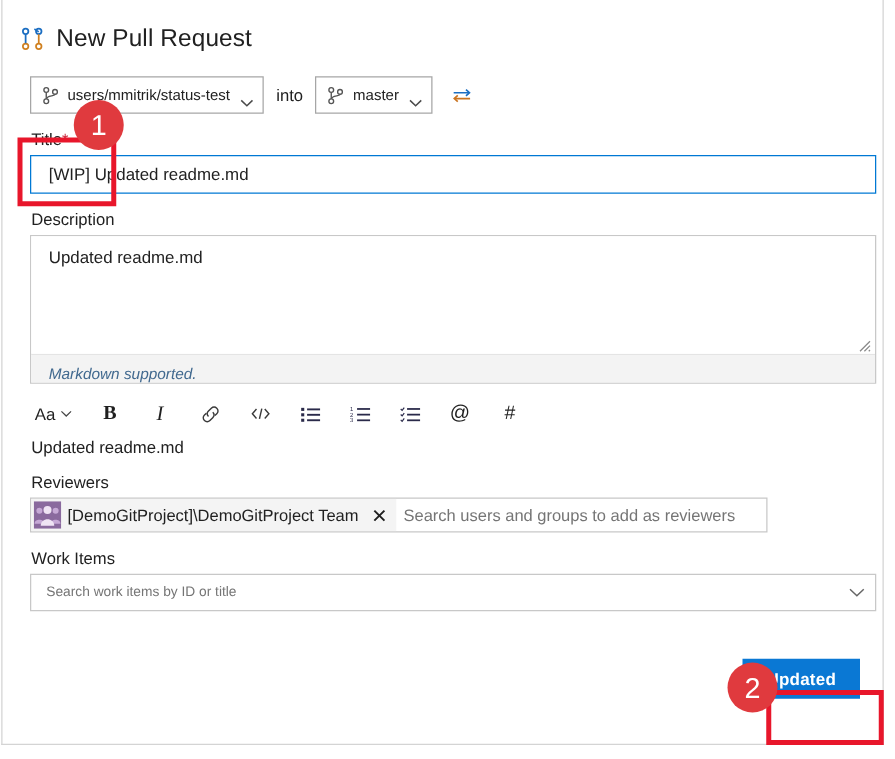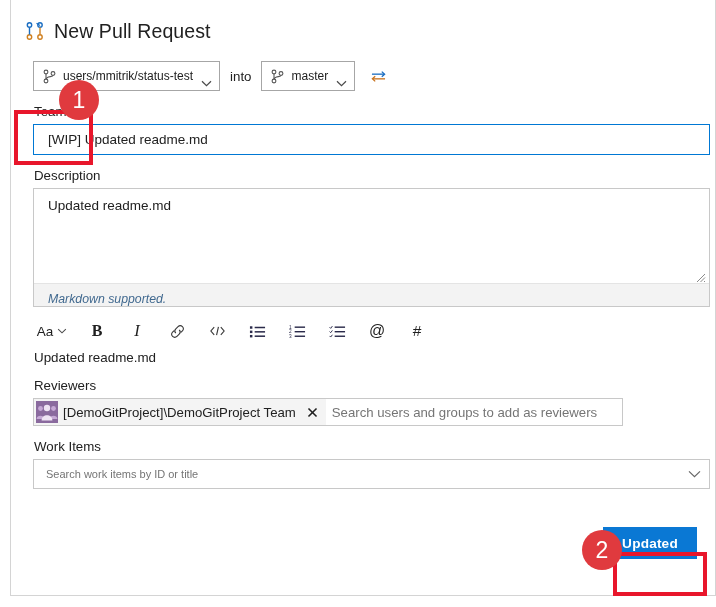--- a/index.html
+++ b/index.html
@@ -11,21 +11,21 @@
     width: 716px;
     height: 607px;
     font-family: "Liberation Sans", sans-serif;
     color: #212121;
     overflow: hidden;
     position: relative;
   }
 
   .page {
     position: absolute;
-    left: 10px;
+    left: 1px;
     top: 0px;
     width: 706px;
     height: 596px;
     border: 1px solid #d4d4d4;
     border-top: none;
     box-sizing: border-box;
     background: #fff;
   }
 
   
@@ -386,21 +386,21 @@
         <path d="M13.5 2.8 L16.5 5.5 L13.5 8.2" stroke="#1b6ec2" stroke-width="1.4" fill="none"></path>
         <path d="M17 10.5 L4 10.5" stroke="#c9731f" stroke-width="1.4" fill="none"></path>
         <path d="M6.5 7.8 L3.5 10.5 L6.5 13.2" stroke="#c9731f" stroke-width="1.4" fill="none"></path>
       </svg>
     </div>
   </div>
 
   <div class="form">
 
     <div class="field-label">
-      <span>Team</span><span class="req">*</span>
+      <span>Title</span><span class="req">*</span>
     </div>
     <input class="title-input" type="text" value="[WIP] Updated readme.md" style="">
 
     <div class="field-label">Description</div>
     <div class="desc-wrap">
       <div class="desc-body">
         <textarea class="desc-area" style="">Updated readme.md</textarea>
         <span class="resize-grip">
           <svg viewBox="0 0 11 11" width="11" height="11">
             <path d="M10 2 L2 10 M10 5.5 L5.5 10 M10 9 L9 10" stroke="#8a8a8a" stroke-width="1" fill="none"></path>

